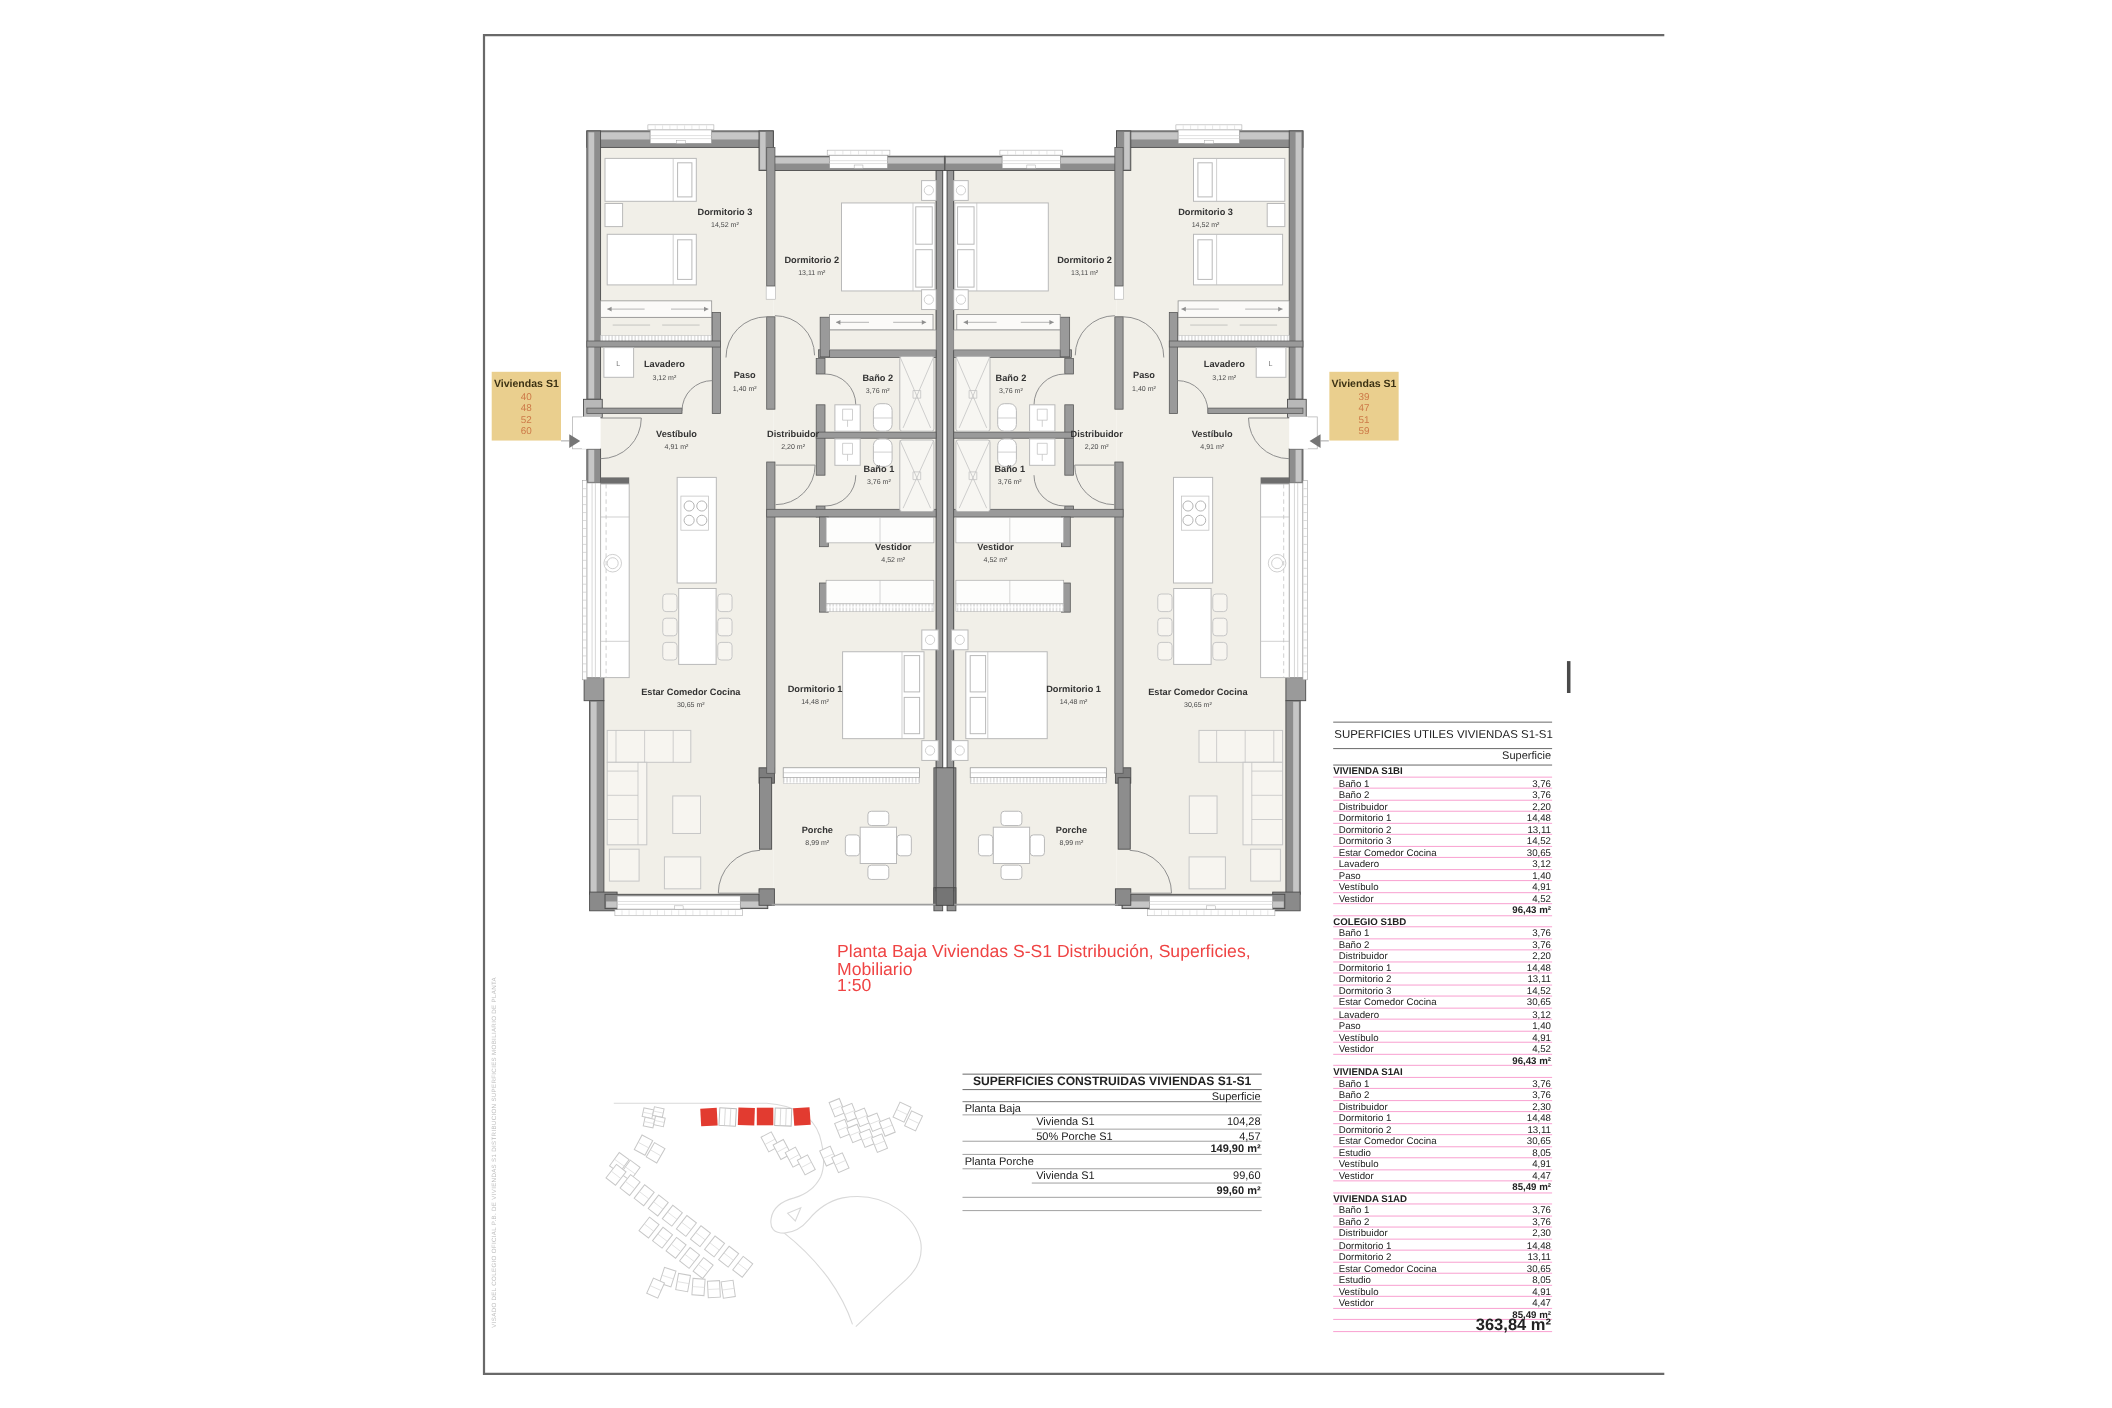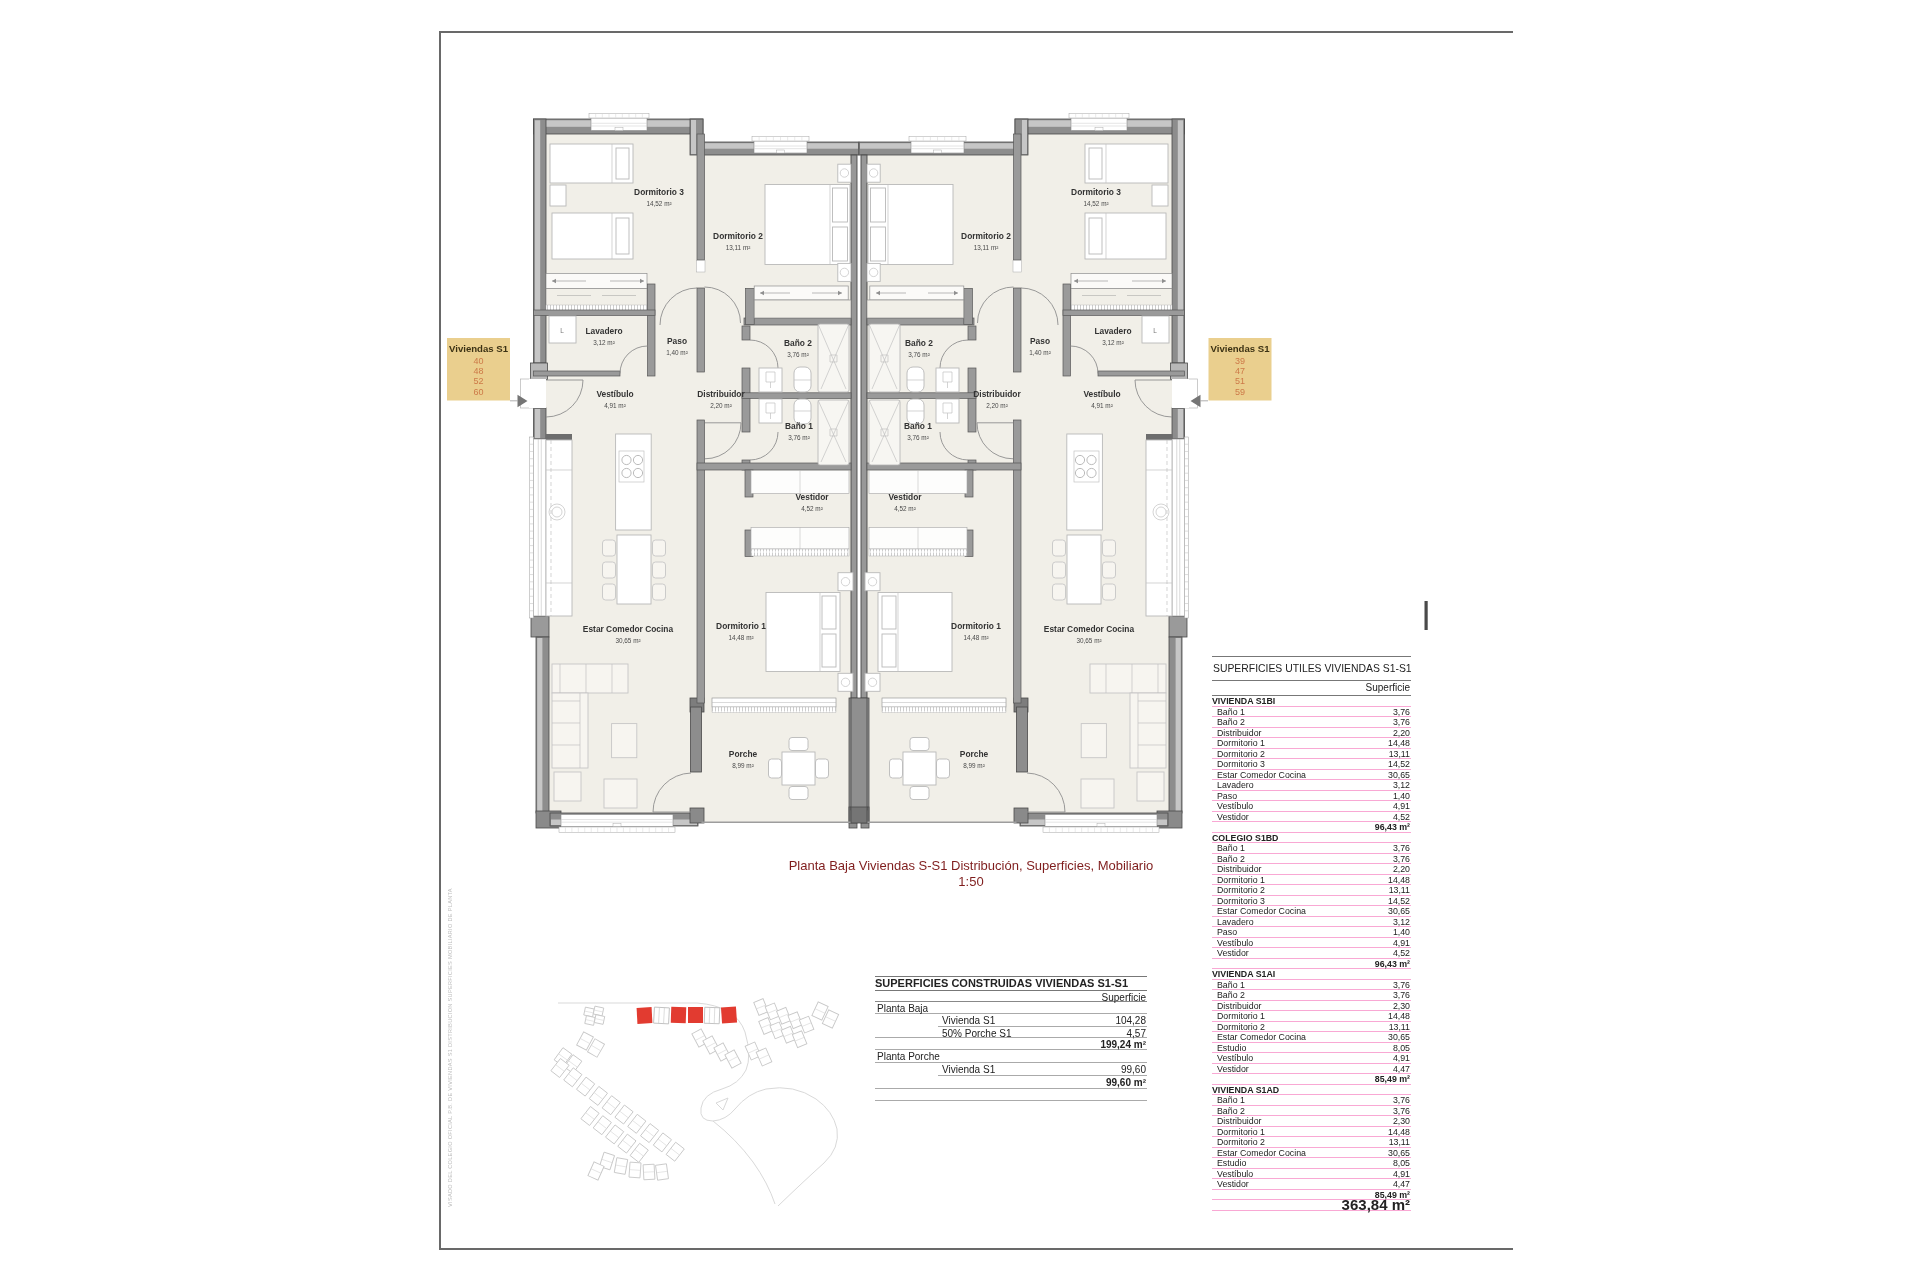--- a/index.html
+++ b/index.html
@@ -656,46 +656,46 @@
     </div>
 <div class="r tt">
       <span class="v">85,49 m²</span>
     </div>
 <div class="r tt" style="font-size:15px">
       <span class="v">363,84 m²</span>
     </div>
 </div>
 
 <div class="abs m" style="left:875px;top:976px;width:272px;color:#222">
-<div style="border-top:1px solid #777;border-bottom:1px solid #777;font-weight:bold;font-size:11px;line-height:10.5px;padding:1px 0 1px">SUPERFICIES CONSTRUIDAS VIVIENDAS S1-S1</div>
+<div style="border-top:1px solid #777;border-bottom:1px solid #777;font-weight:bold;font-size:11px;line-height:10.5px;text-align:center;padding:1px 0 1px">SUPERFICIES CONSTRUIDAS VIVIENDAS S1-S1</div>
 <div class="mr" style="height:11px;border-color:#888">
       <span class="v2">Superficie</span>
     </div>
 <div class="mr" style="height:12.2px">
       <span class="n2">Planta Baja</span>
     </div>
 <div class="mr" style="height:13.3px;margin-left:63px">
       <span class="n2" style="left:4px">Vivienda S1</span>
       <span class="v2">104,28</span>
     </div>
 <div class="mr" style="height:11.5px">
       <span class="n2" style="left:67px">50% Porche S1</span>
       <span class="v2">4,57</span>
     </div>
 <div class="mr tt" style="height:11.7px">
-      <span class="v2">199,24 m²</span>
+      <span class="v2">149,90 m²</span>
     </div>
 <div class="mr" style="height:13.1px">
       <span class="n2">Planta Porche</span>
     </div>
 <div class="mr" style="height:12.4px;margin-left:63px">
       <span class="n2" style="left:4px">Vivienda S1</span>
       <span class="v2">99,60</span>
     </div>
 <div class="mr tt" style="height:13.3px">
       <span class="v2">99,60 m²</span>
     </div>
 <div class="mr" style="height:12.4px"></div>
 </div>
 
-<div class="abs" style="left:761px;top:858px;width:420px;text-align:center;font-size:13px;color:#7f1d1d;line-height:15.5px">Planta Baja Viviendas S-S1 Distribución, Superficies, Mobiliario<br>1:50</div>
+<div class="abs" style="left:761px;top:858px;width:420px;text-align:left;font-size:16px;color:#ef4444;line-height:15.5px">Planta Baja Viviendas S-S1 Distribución, Superficies, Mobiliario<br>1:50</div>
 
 <div class="abs" style="left:447px;top:1207px;transform:rotate(-90deg);transform-origin:0 0;font-size:5.6px;color:#bdbdbd;white-space:nowrap;letter-spacing:0.3px">VISADO DEL COLEGIO OFICIAL P.B. DE VIVIENDAS S1 DISTRIBUCION SUPERFICIES MOBILIARIO DE PLANTA</div>
 
 </body></html>

